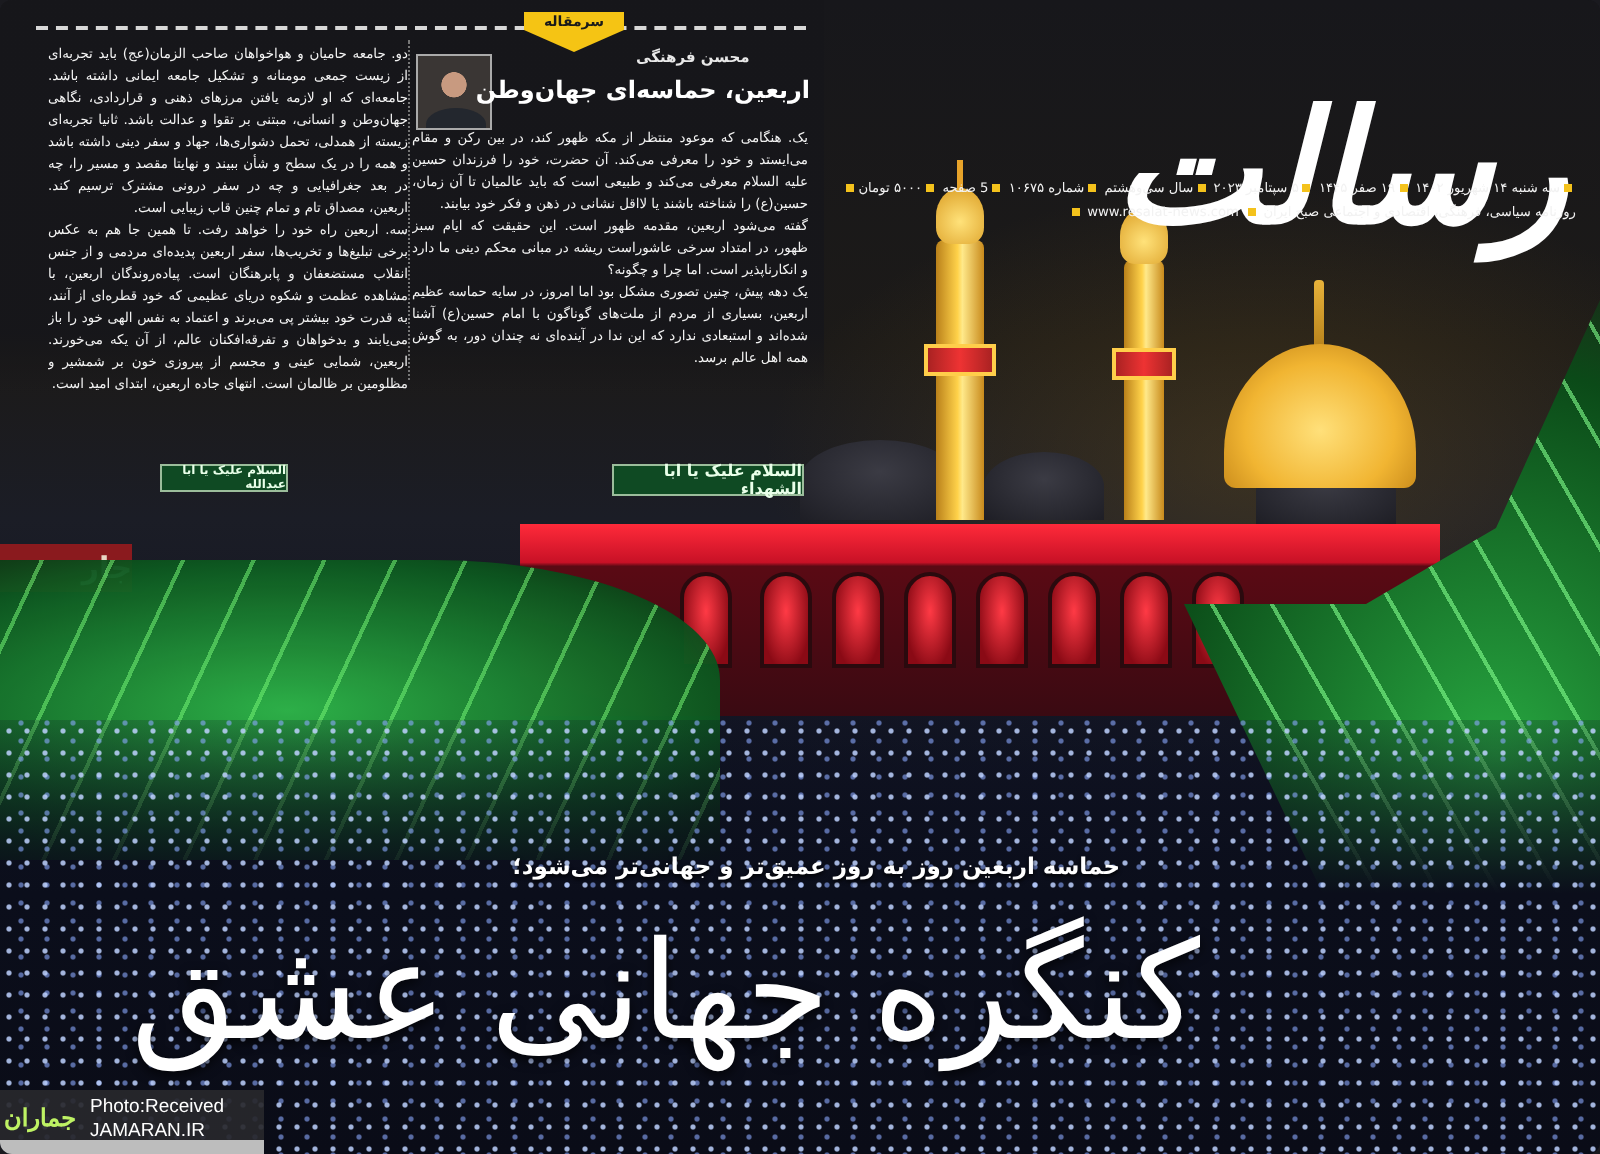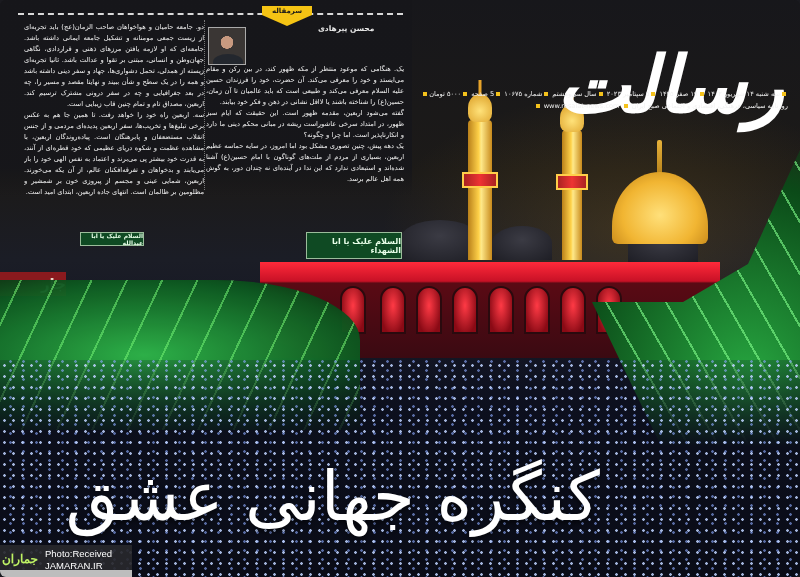--- a/index.html
+++ b/index.html
@@ -123,21 +123,21 @@
     <div class="shrine-wall"></div>
     <div class="arch" style="left:340px;"></div>
     <div class="arch" style="left:380px;"></div>
     <div class="arch" style="left:416px;"></div>
     <div class="arch" style="left:452px;"></div>
     <div class="arch" style="left:488px;"></div>
     <div class="arch" style="left:524px;"></div>
     <div class="arch" style="left:560px;"></div>
     <div class="arch" style="left:596px;"></div>
 
-    <div class="banner-green" style="left:306px;top:232px;width:96px;height:27px;font-size:8px;">السلام علیک یا ابا الشهداء</div>
+    <div class="banner-green" style="left:306px;top:232px;width:96px;height:16px;font-size:8px;">السلام علیک یا ابا الشهداء</div>
     <div class="banner-green" style="left:80px;top:232px;width:64px;height:14px;font-size:6px;">السلام علیک یا ابا عبدالله</div>
     <div class="banner-red">جار</div>
 
     <div class="canopy"></div>
     <div class="canopy-right"></div>
     <div class="crowd"></div>
   </div>
 
   <div class="masthead">
     <div class="logo">رسالت</div>
@@ -157,33 +157,35 @@
       <span class="dot"></span>
     </div>
   </div>
 
   <div class="editorial">
     <div class="dash-rule"></div>
     <div class="kicker">سرمقاله</div>
     <div class="author-photo">
         <div class="body"></div>
       </div>
-    <div class="author" style="right:auto;left:318px;">محسن پیرهادی</div>
+    <div class="author" style="right:auto;left:318px;">محسن فرهنگی</div>
+    <div class="headline-ed">اربعین، حماسه‌ای جهان‌وطن</div>
     <div class="vsep"></div>
     <div class="col col-right">
       <p>یک. هنگامی که موعود منتظر از مکه ظهور کند، در بین رکن و مقام می‌ایستد و خود را معرفی می‌کند. آن حضرت، خود را فرزندان حسین علیه السلام معرفی می‌کند و طبیعی است که باید عالمیان تا آن زمان، حسین(ع) را شناخته باشند یا لااقل نشانی در ذهن و فکر خود بیابند.</p>
       <p>گفته می‌شود اربعین، مقدمه ظهور است. این حقیقت که ایام سبز ظهور، در امتداد سرخی عاشوراست ریشه در مبانی محکم دینی ما دارد و انکارناپذیر است. اما چرا و چگونه؟</p>
       <p>یک دهه پیش، چنین تصوری مشکل بود اما امروز، در سایه حماسه عظیم اربعین، بسیاری از مردم از ملت‌های گوناگون با امام حسین(ع) آشنا شده‌اند و استبعادی ندارد که این ندا در آینده‌ای نه چندان دور، به گوش همه اهل عالم برسد.</p>
     </div>
     <div class="col col-left">
       <p>دو. جامعه حامیان و هواخواهان صاحب الزمان(عج) باید تجربه‌ای از زیست جمعی مومنانه و تشکیل جامعه ایمانی داشته باشد. جامعه‌ای که او لازمه یافتن مرزهای ذهنی و قراردادی، نگاهی جهان‌وطن و انسانی، مبتنی بر تقوا و عدالت باشد. ثانیا تجربه‌ای زیسته از همدلی، تحمل دشواری‌ها، جهاد و سفر دینی داشته باشد و همه را در یک سطح و شأن ببیند و نهایتا مقصد و مسیر را، چه در بعد جغرافیایی و چه در سفر درونی مشترک ترسیم کند. اربعین، مصداق تام و تمام چنین قاب زیبایی است.</p>
       <p>سه. اربعین راه خود را خواهد رفت. تا همین جا هم به عکس برخی تبلیغ‌ها و تخریب‌ها، سفر اربعین پدیده‌ای مردمی و از جنس انقلاب مستضعفان و پابرهنگان است. پیاده‌روندگان اربعین، با مشاهده عظمت و شکوه دریای عظیمی که خود قطره‌ای از آنند، به قدرت خود بیشتر پی می‌برند و اعتماد به نفس الهی خود را باز می‌یابند و بدخواهان و تفرقه‌افکنان عالم، از آن یکه می‌خورند. اربعین، شمایی عینی و مجسم از پیروزی خون بر شمشیر و مظلومین بر ظالمان است. انتهای جاده اربعین، ابتدای امید است.</p>
     </div>
   </div>
 
+  <div class="subhead">حماسه اربعین روز به روز عمیق‌تر و جهانی‌تر می‌شود؛</div>
   <div class="headline">کنگره جهانی عشق</div>
 
   <div class="credit">
     <div class="credit-logo">جماران</div>
     <div class="credit-text" style="top:3px;">Photo:Received</div>
     <div class="credit-text" style="top:15px;">JAMARAN.IR</div>
   </div>
   <div class="credit-strip"></div>
 </div>
 

